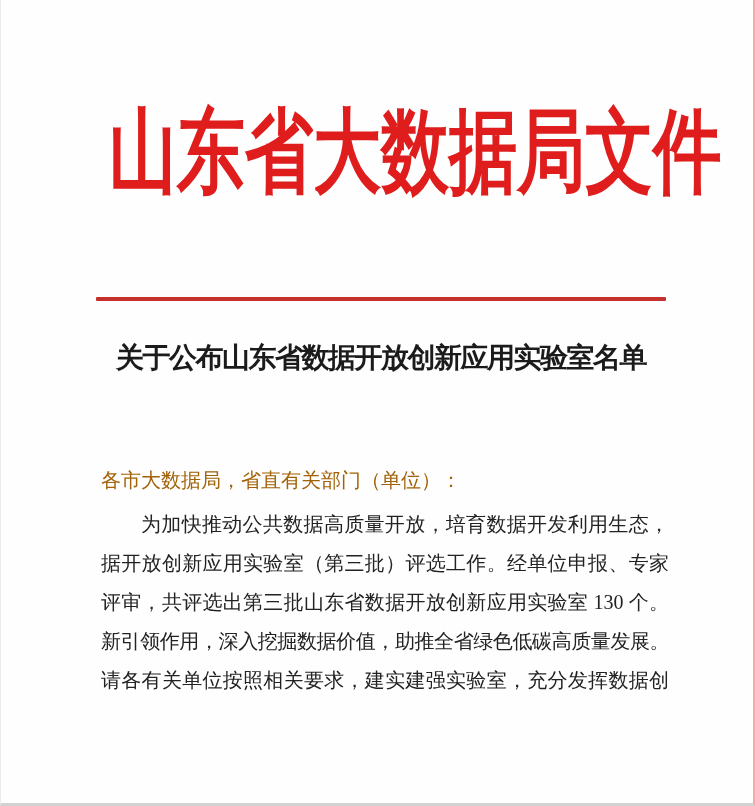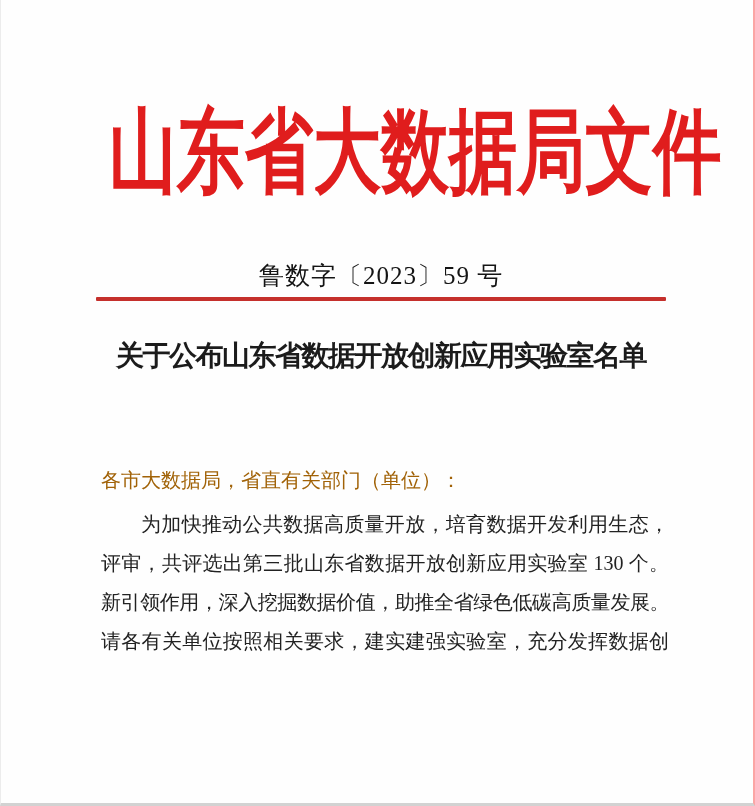--- a/index.html
+++ b/index.html
@@ -68,21 +68,20 @@
     top: 338px;
     left: 80px;
     width: 600px;
     text-align: center;
     font-size: 28px;
     font-weight: bold;
     letter-spacing: -1.5px;
     line-height: 40px;
     color: #1b1b1b;
     white-space: nowrap;
-    font-family: Liberation Mono, monospace;
   }
   
   .salutation {
     position: absolute;
     top: 466px;
     left: 100px;
     width: 568px;
     font-size: 20px;
     line-height: 28px;
     color: #a16207;
@@ -106,30 +105,30 @@
   .indent { text-indent: 2em; font-family: Liberation Serif, serif; }
   .tight { letter-spacing: -0.6px; }
 </style>
 </head>
 <body>
 
 <div class="page">
 
   <h1 class="doc-title"><span class="squeeze">山东省大数据局文件</span></h1>
 
-  <div class="doc-number">鲁数字〔2023〕59 号</div>
 
   <div class="red-line"></div>
 
   <div class="notice-title">
     <div>关于公布山东省数据开放创新应用实验室名单</div>
   </div>
 
   <div class="salutation">各市大数据局，省直有关部门（单位）：</div>
 
   <div class="body-block">
     <div class="line j indent">为加快推动公共数据高质量开放，培育数据开发利用生态，</div>
+    <div class="line j">据开放创新应用实验室（第三批）评选工作。经单位申报、专家</div>
     <div class="line j">评审，共评选出第三批山东省数据开放创新应用实验室 130 个。</div>
     <div class="line j tight">新引领作用，深入挖掘数据价值，助推全省绿色低碳高质量发展。</div>
     <div class="line j">请各有关单位按照相关要求，建实建强实验室，充分发挥数据创</div>
   </div>
 
 </div>
 
 </body></html>

